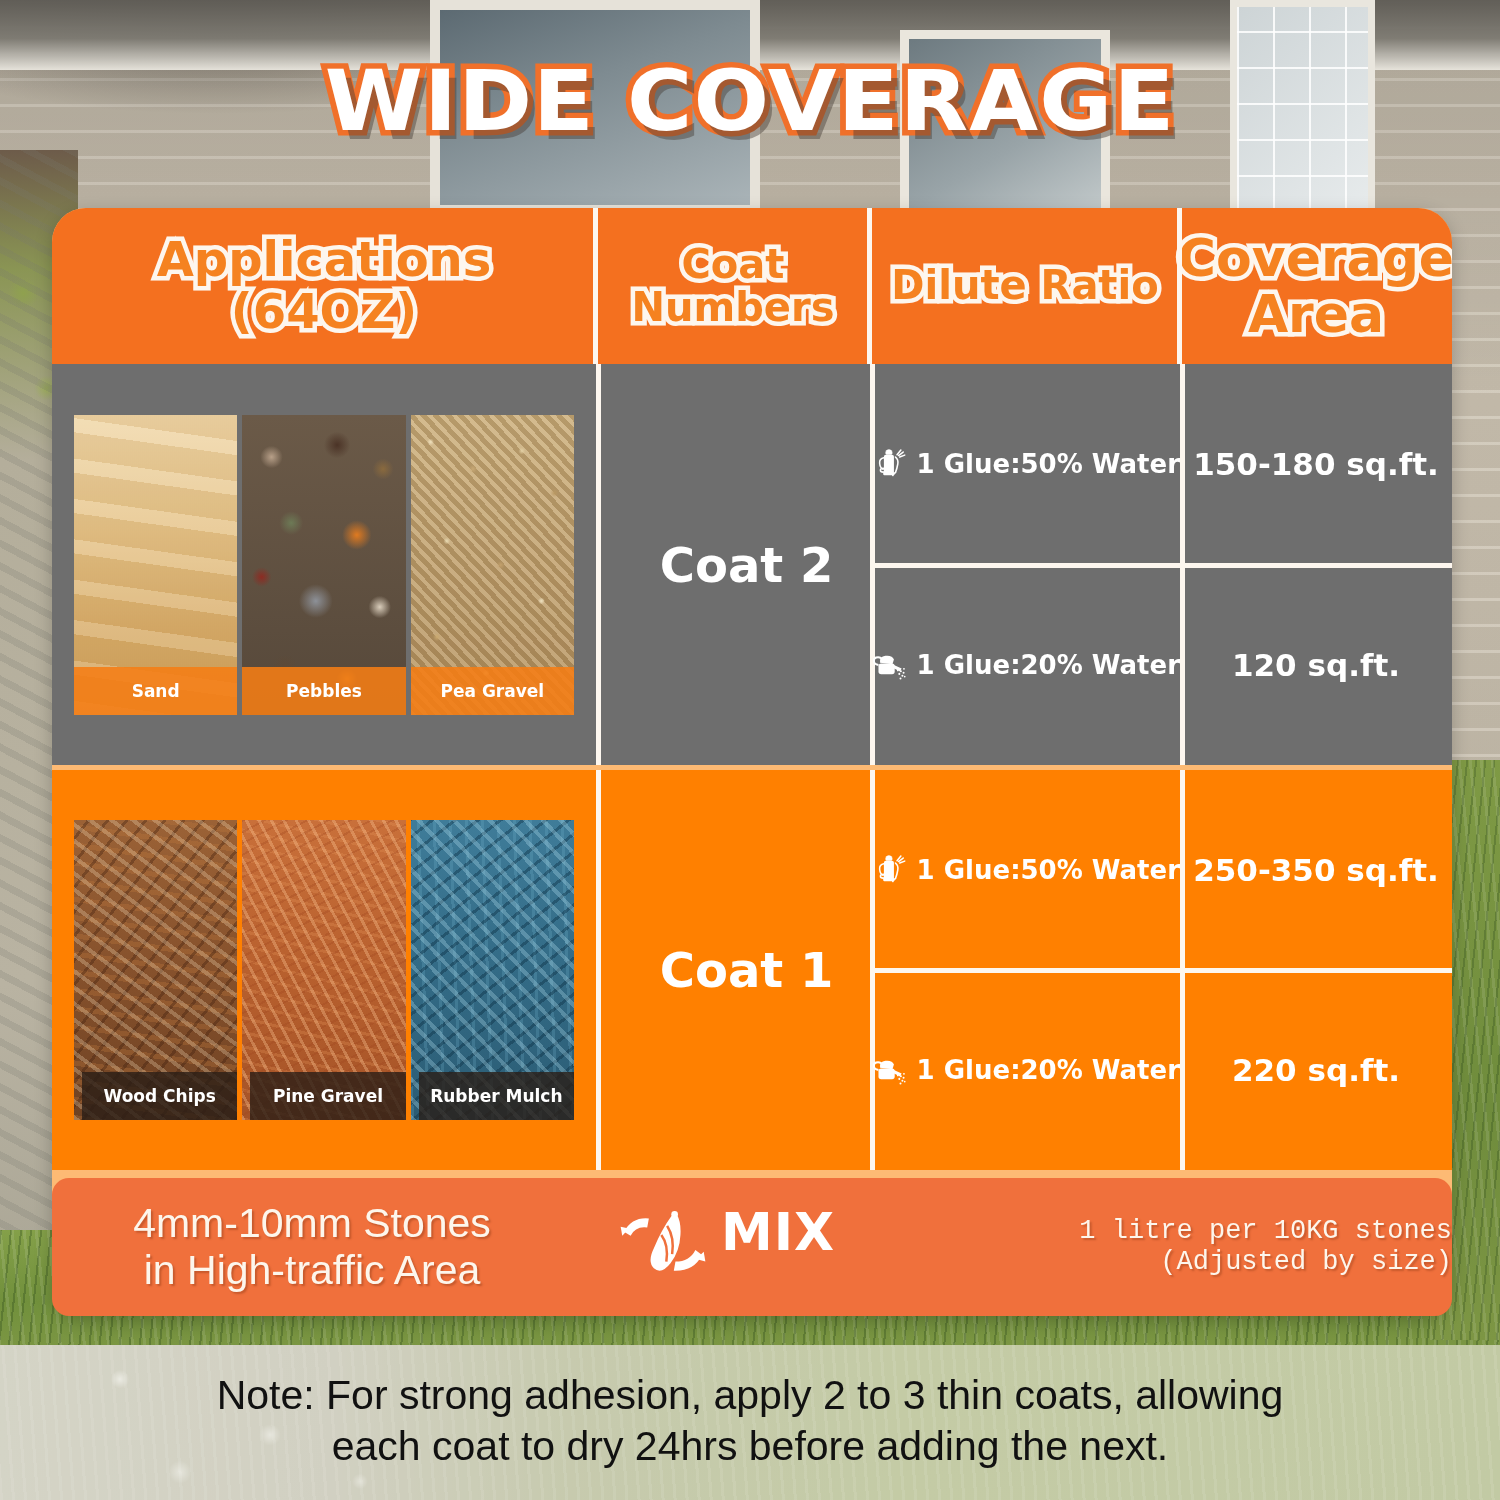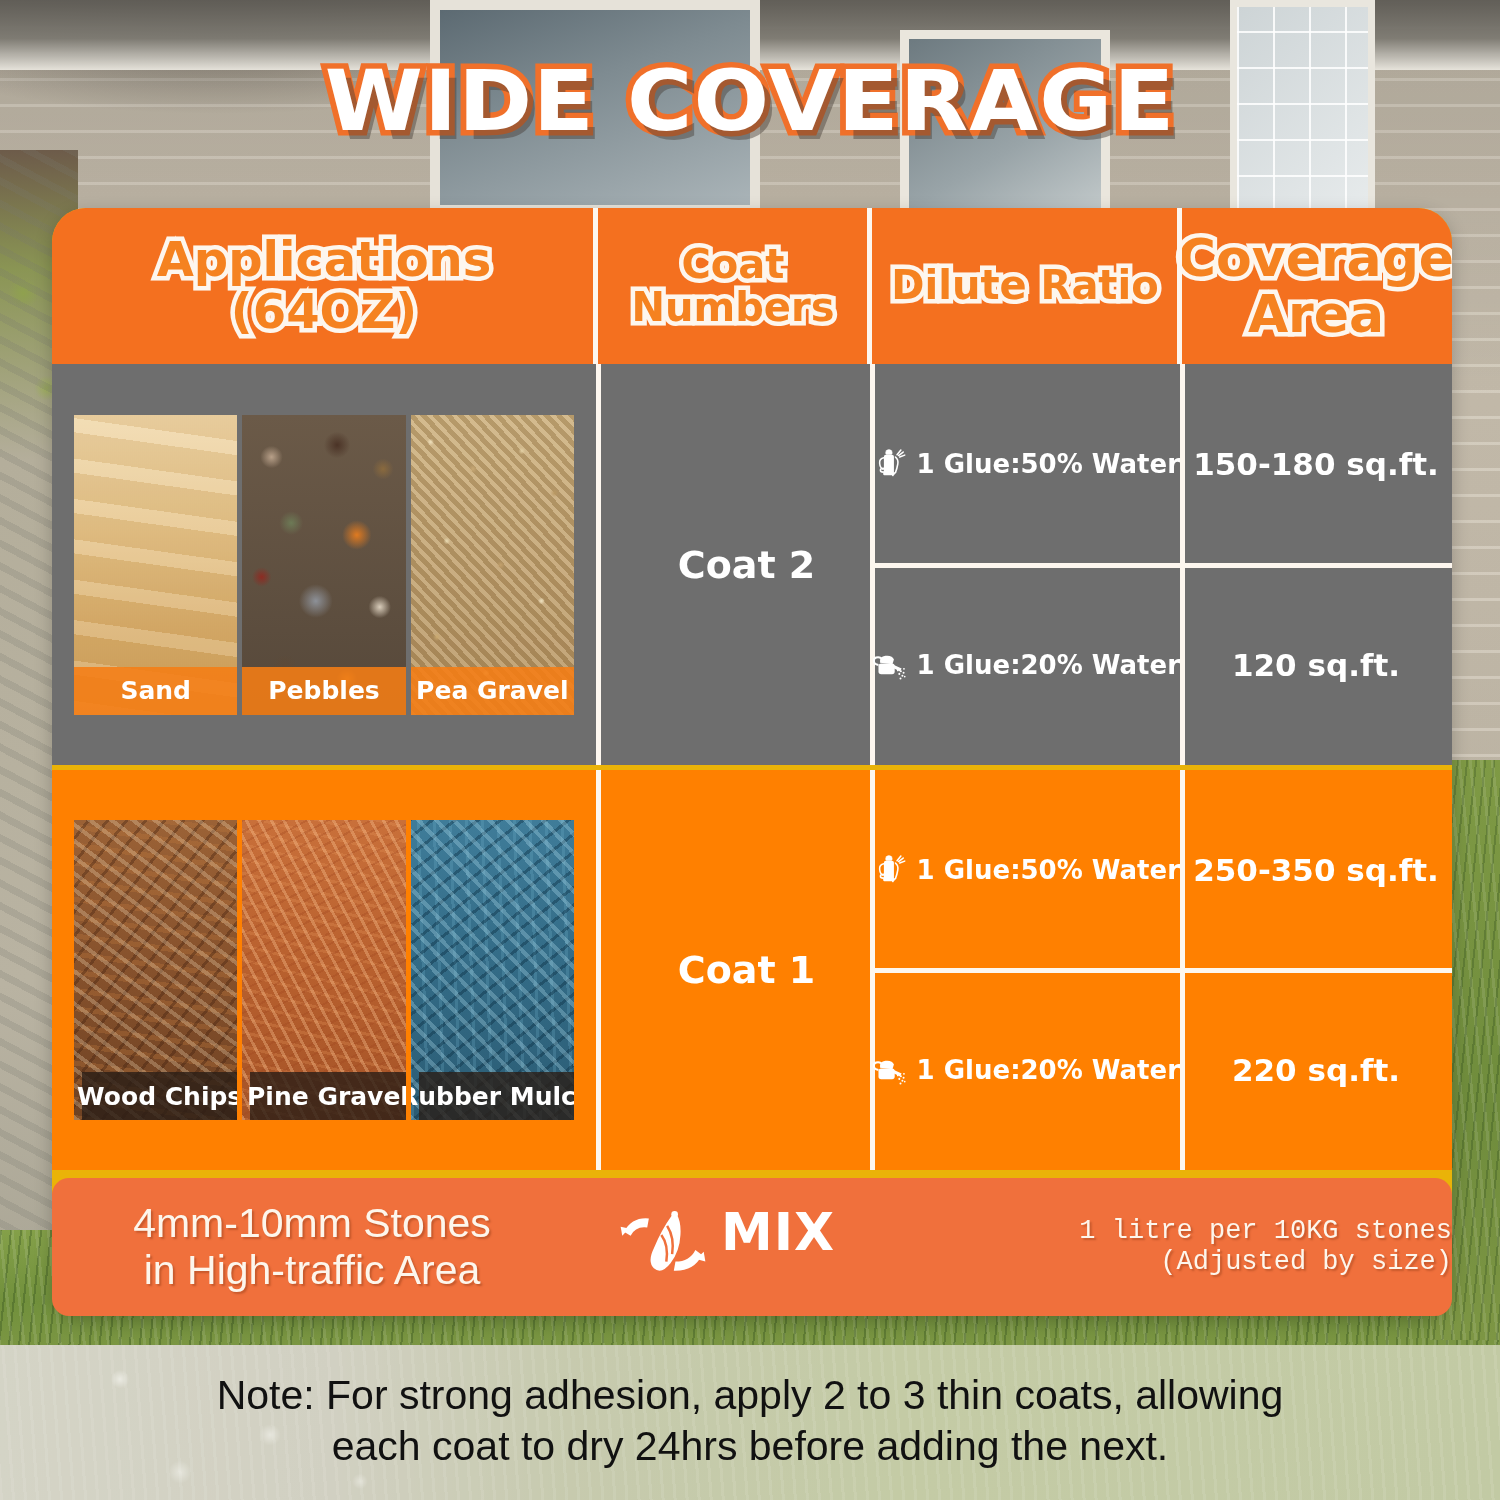--- a/index.html
+++ b/index.html
@@ -112,21 +112,21 @@
       7px 9px 0 rgba(70,62,56,.45);
     white-space: nowrap;
   }
 
   
   .card {
     position: absolute; left: 52px; top: 208px;
     width: 1400px; height: 1108px;
     border-radius: 34px;
     overflow: hidden;
-    background: #eab308;
+    background: #fdba74;
     box-shadow: 0 6px 18px rgba(0,0,0,.22);
   }
 
   
   .thead {
     position: absolute; left: 0; top: 0; width: 1400px; height: 156px;
     display: flex;
     background: #f4701f;
   }
   .th {
@@ -157,21 +157,21 @@
   .trow-1 { top: 406px; height: 400px; background: #ff8000; }
 
   .cell-apps   { width: 544px; position: relative; display:flex; align-items:center; justify-content:center; }
   .cell-coat   { width: 274px; position: relative; display:flex; align-items:center; justify-content:center; }
   .cell-split  { width: 582px; position: relative; }
 
   .vline { position: absolute; top: 0; width: 5px; height: 100%; background: #fdf7ef; }
 
   .coat-label {
     font-family: "DejaVu Sans", sans-serif;
-    font-weight: bold; font-size: 38px; color: #ffffff; margin-left: 27px;
+    font-weight: bold; font-size: 48px; color: #ffffff; margin-left: 27px;
   }
 
   
   .subrow { position: absolute; left: 0; width: 582px; height: 50%; display: flex; }
   .subrow.top { top: 0; }
   .subrow.bot { top: 50%; }
   .hline { position: absolute; left: 0; top: 50%; width: 582px; height: 5px; background: #fdf7ef; margin-top: -2px; }
 
   .cell-dilute {
     width: 310px; position: relative;
@@ -195,21 +195,21 @@
   .icon-wrap svg { width: 100%; height: 100%; fill: #ffffff; }
 
   
   .tiles { display: flex; gap: 5px; width: 500px; height: 300px; }
   .tile { position: relative; flex: 1; overflow: hidden; }
   .tile-img { position: absolute; inset: 0; }
   .tile-cap {
     position: absolute; left: 0; right: 0; bottom: 0; height: 48px;
     display: flex; align-items: center; justify-content: center;
     font-family: "DejaVu Sans", sans-serif;
-    font-weight: bold; font-size: 25px; color: #ffffff;
+    font-weight: bold; font-size: 17px; color: #ffffff;
     white-space: nowrap;
   }
   .cap-orange { background: rgba(245,125,20,.88); }
   .cap-dark   { background: rgba(42,30,22,.80); margin-left: 8px; }
 
   
   .tex-sand {
     background:
       repeating-linear-gradient(8deg, rgba(255,255,255,.16) 0 14px, rgba(150,105,50,.10) 14px 40px),
       linear-gradient(180deg, #f0d7a8 0%, #e6c489 38%, #d9ae6b 70%, #cf9f58 100%);

